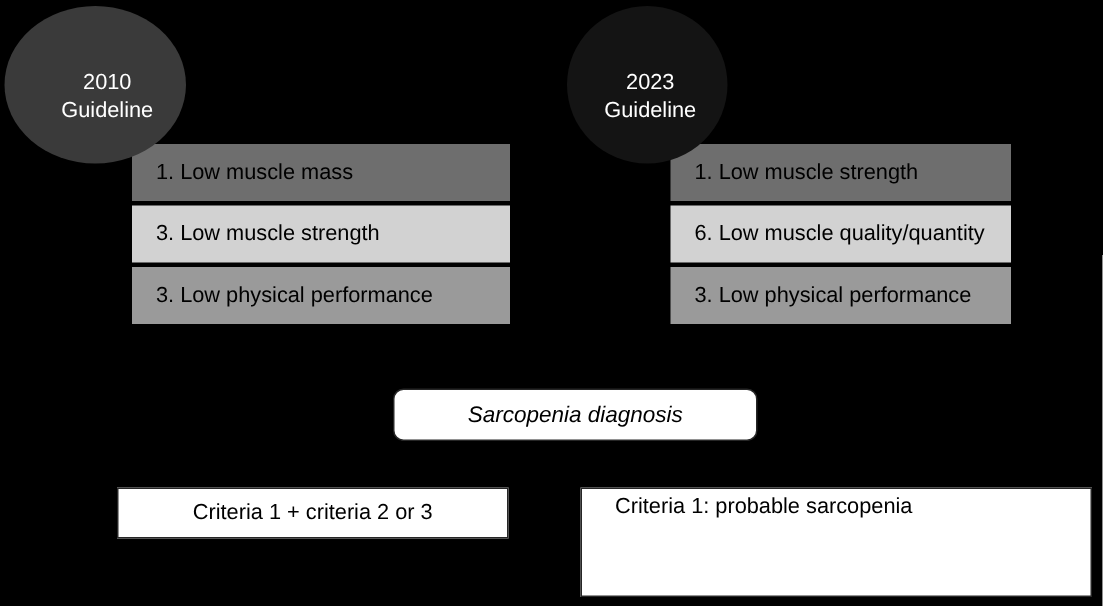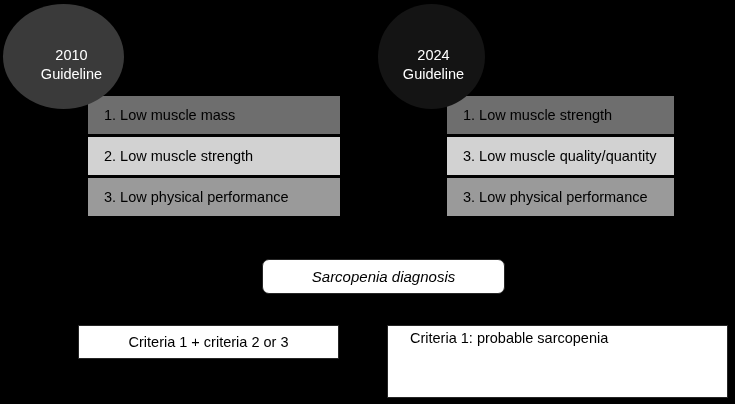--- a/index.html
+++ b/index.html
@@ -154,34 +154,34 @@
 
   <div class="guideline-circle" id="circle-2010">
     <div class="circle-text-wrap">
       <span class="yr">2010</span>
       <span class="gl">Guideline</span>
     </div>
   </div>
 
   <div class="guideline-circle" id="circle-2018">
     <div class="circle-text-wrap">
-      <span class="yr">2024</span>
+      <span class="yr">2023</span>
       <span class="gl">Guideline</span>
     </div>
   </div>
 
   <div class="criteria-stack" id="stack-2010">
     <div class="criteria-bar tone-dark">1. Low muscle mass</div>
-    <div class="criteria-bar tone-light">2. Low muscle strength</div>
+    <div class="criteria-bar tone-light">3. Low muscle strength</div>
     <div class="criteria-bar tone-mid">3. Low physical performance</div>
   </div>
 
   <div class="criteria-stack" id="stack-2018">
     <div class="criteria-bar tone-dark">1. Low muscle strength</div>
-    <div class="criteria-bar tone-light">3. Low muscle quality/quantity</div>
+    <div class="criteria-bar tone-light">6. Low muscle quality/quantity</div>
     <div class="criteria-bar tone-mid">3. Low physical performance</div>
   </div>
 
   <div class="down-arrow" id="arrow-left">
     <svg viewBox="0 0 60 86" xmlns="http://www.w3.org/2000/svg" aria-hidden="true">
       <polygon points="19,0 41,0 41,52 59,52 30,85 1,52 19,52" fill="#000000"></polygon>
     </svg>
   </div>
 
   <div class="down-arrow" id="arrow-right">

